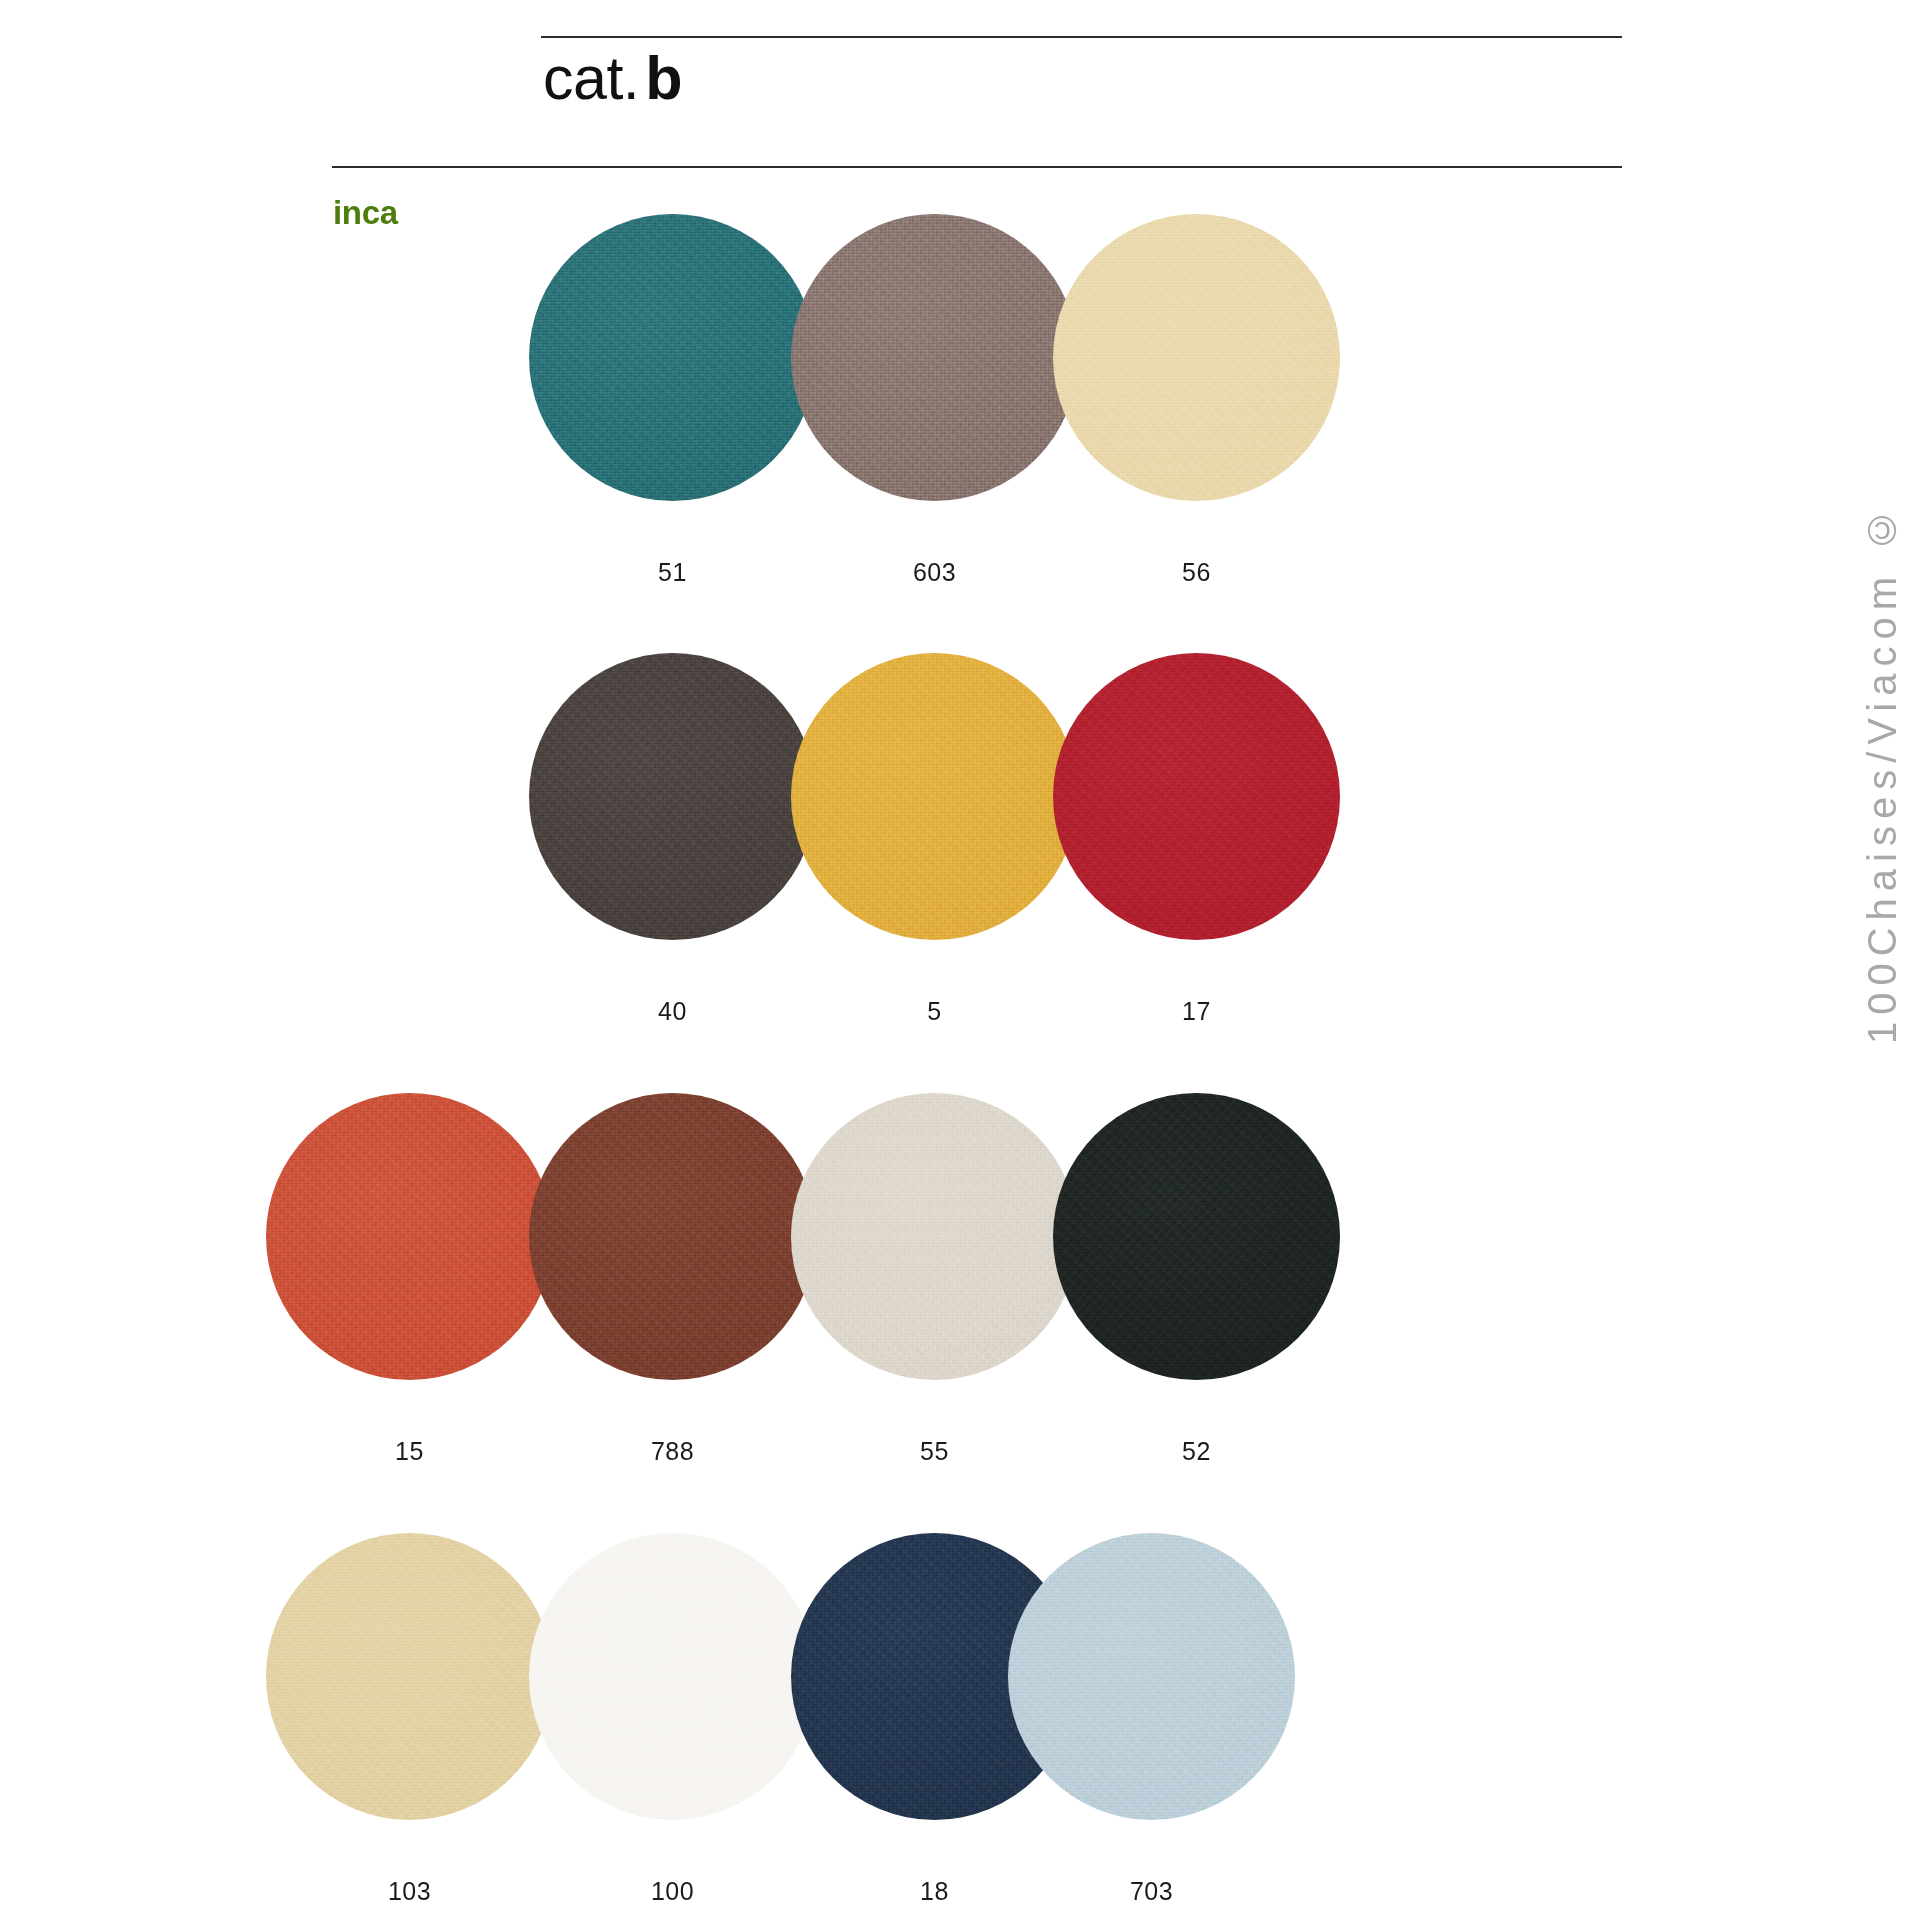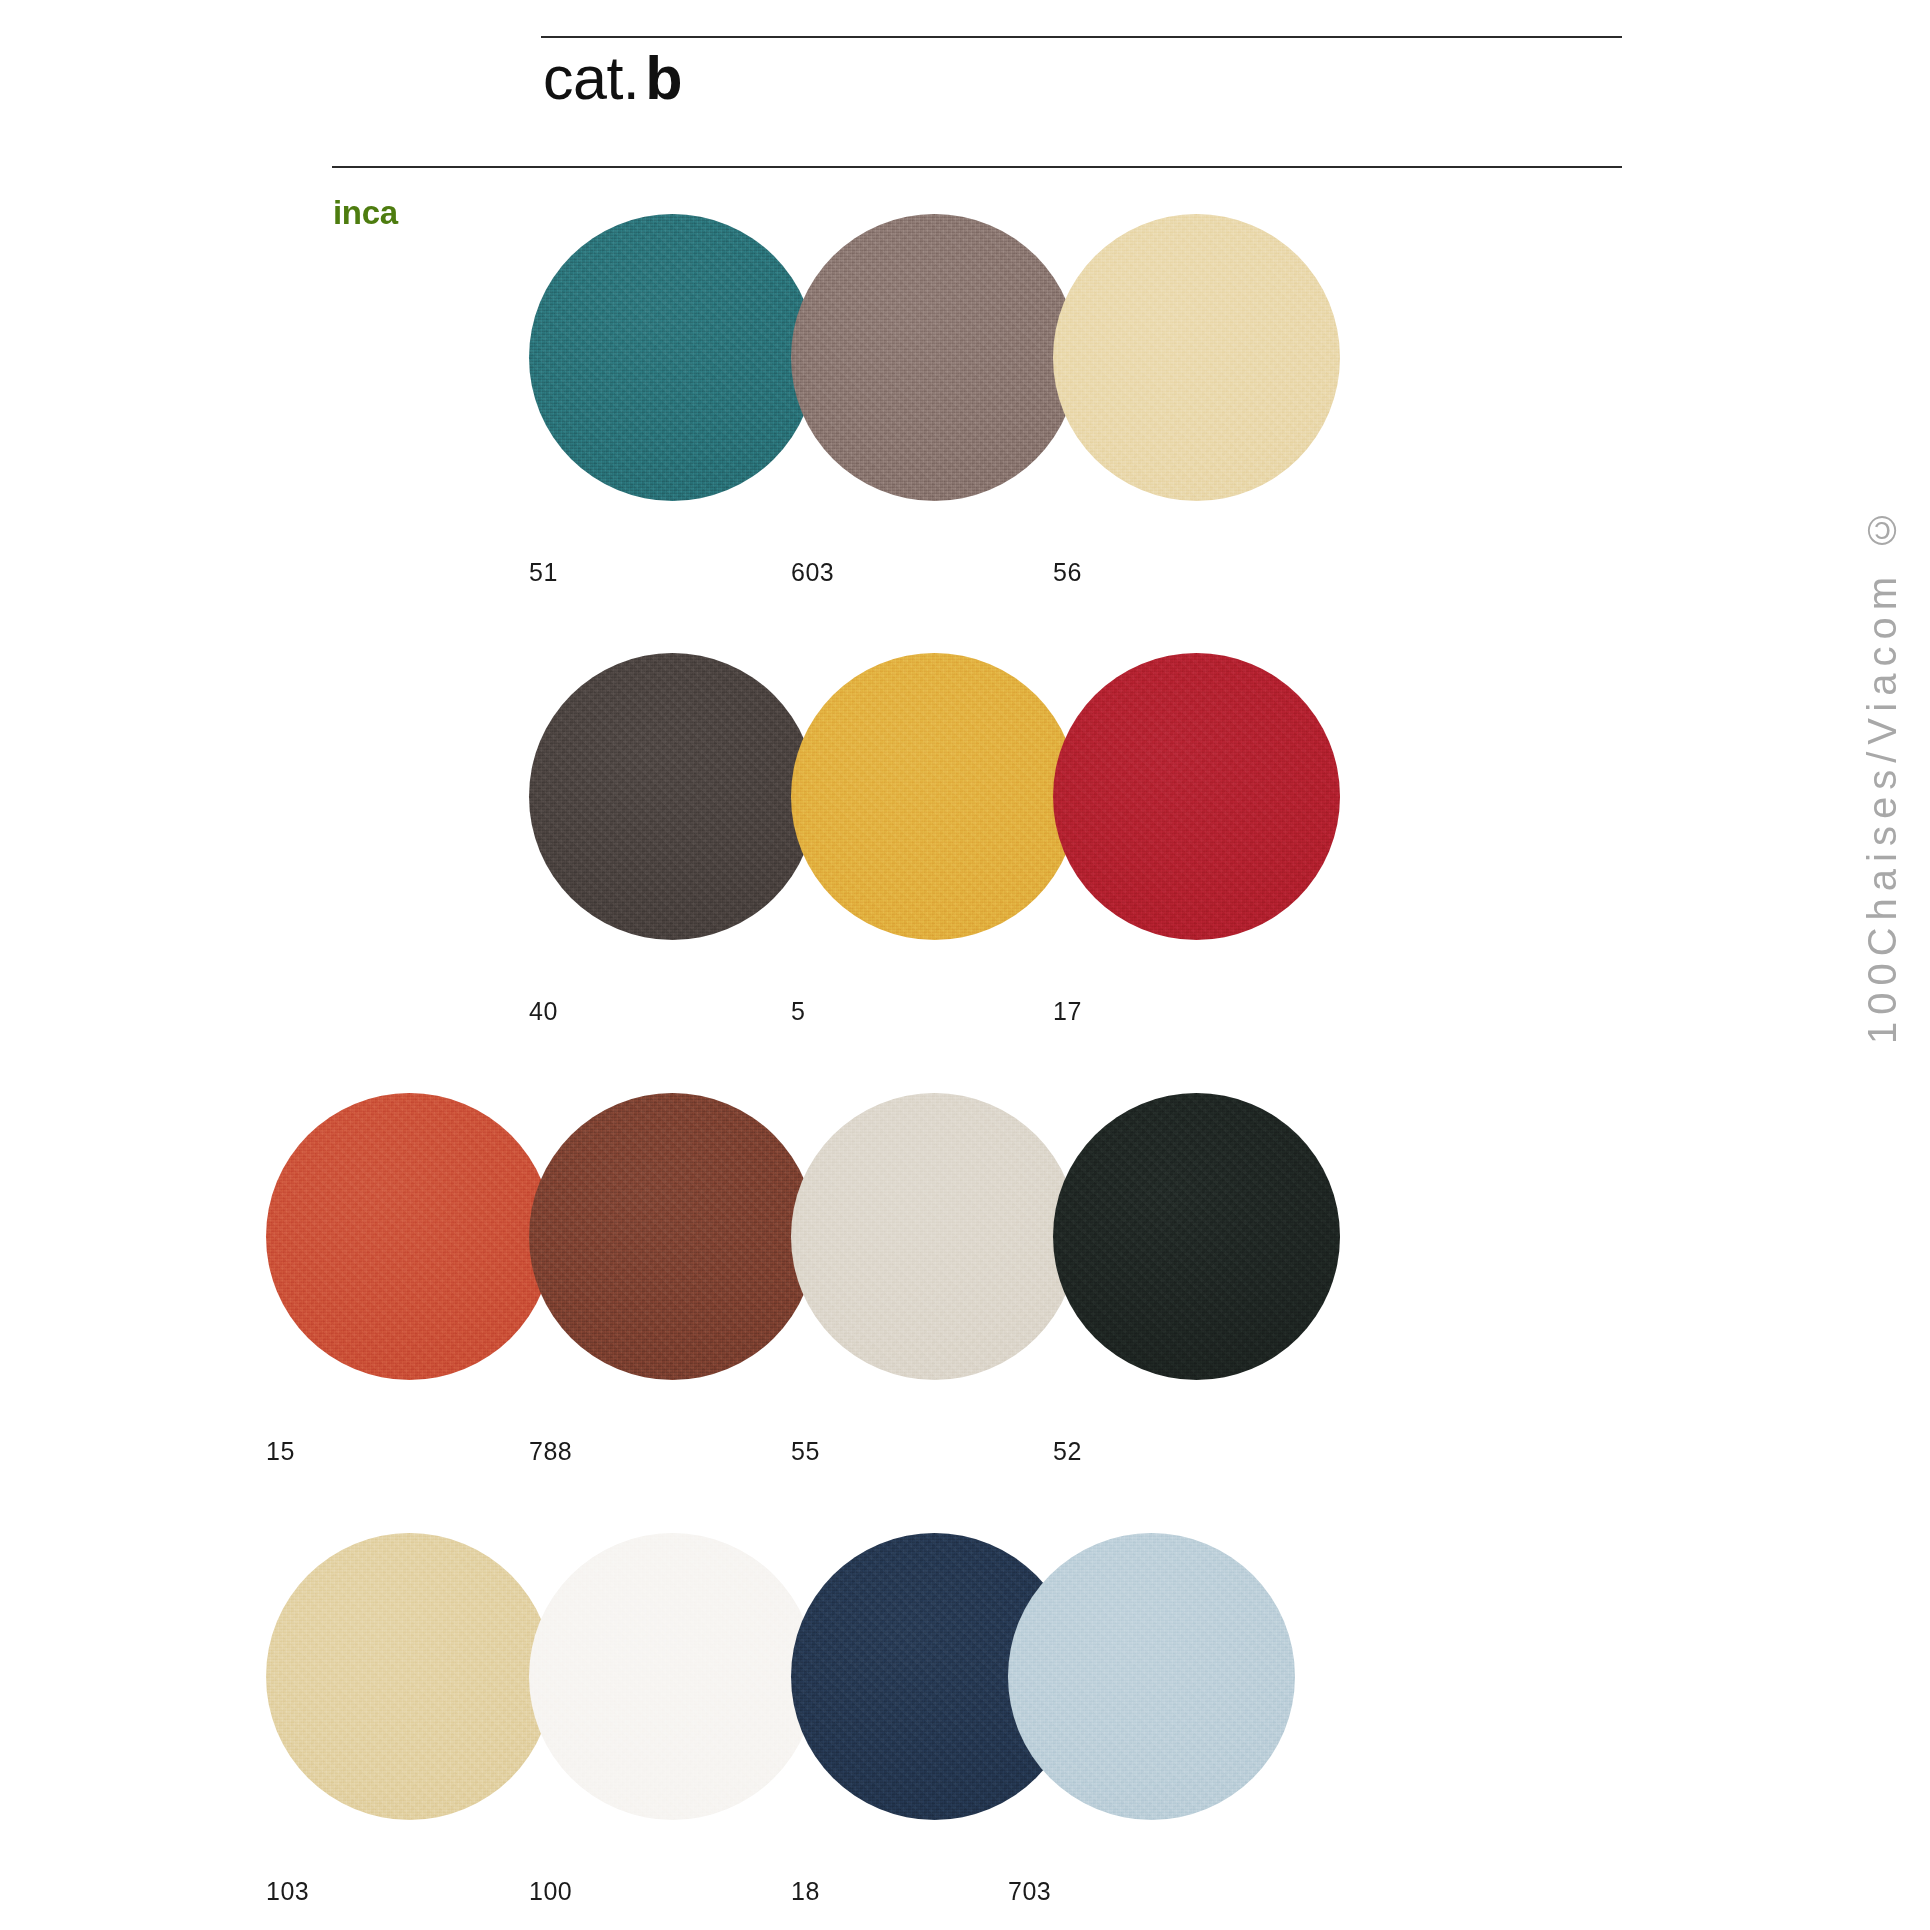--- a/index.html
+++ b/index.html
@@ -81,21 +81,21 @@
     height: 1931px;
   }
   .swatch-row {
     position: absolute;
     left: 0;
     width: 1931px;
   }
   .swatch-cell {
     position: absolute;
     width: 287px;
-    text-align: left;
+    text-align: center;
   }
   .swatch-disc {
     width: 287px;
     height: 287px;
     border-radius: 50%;
     position: relative;
     overflow: hidden;
     display: block;
   }
   

